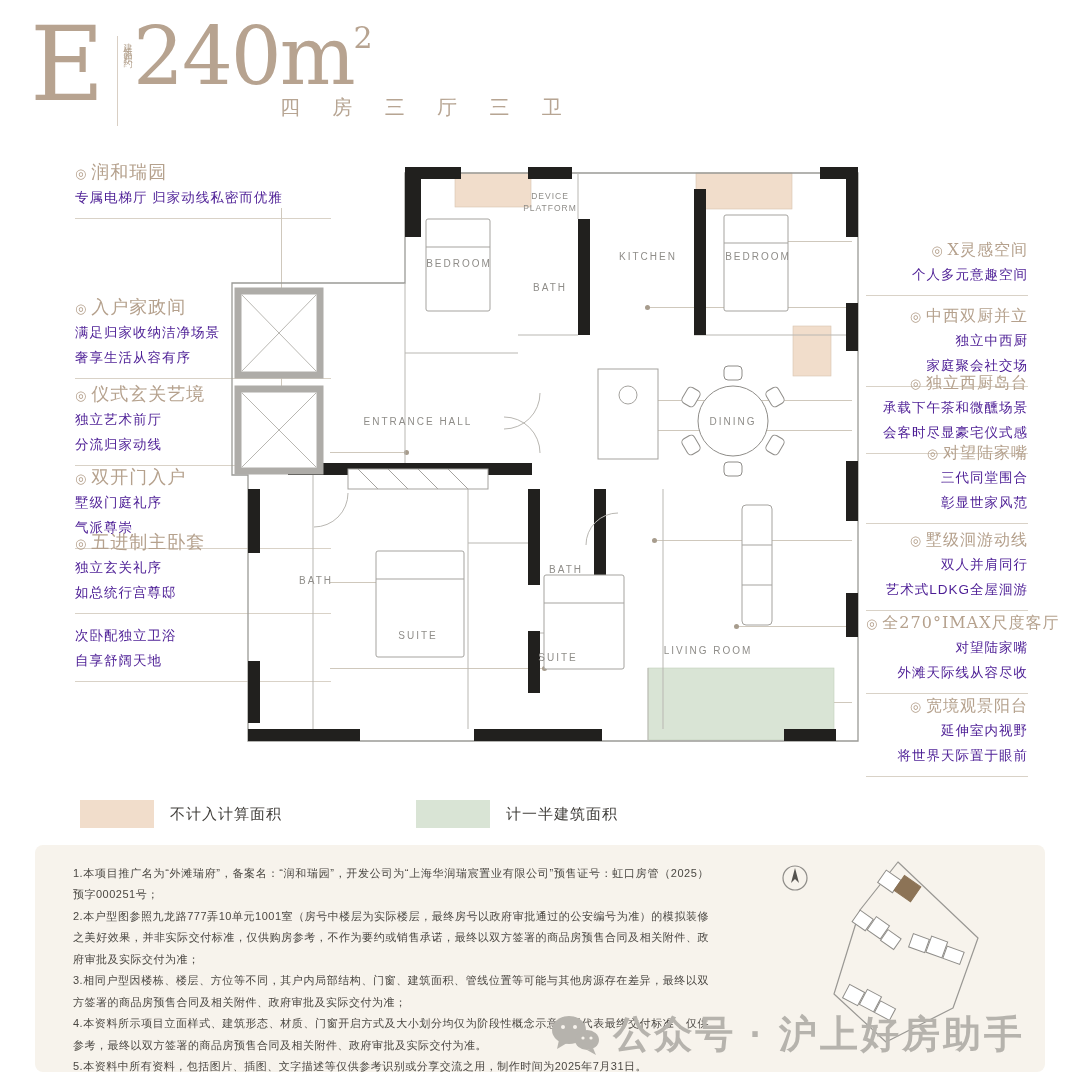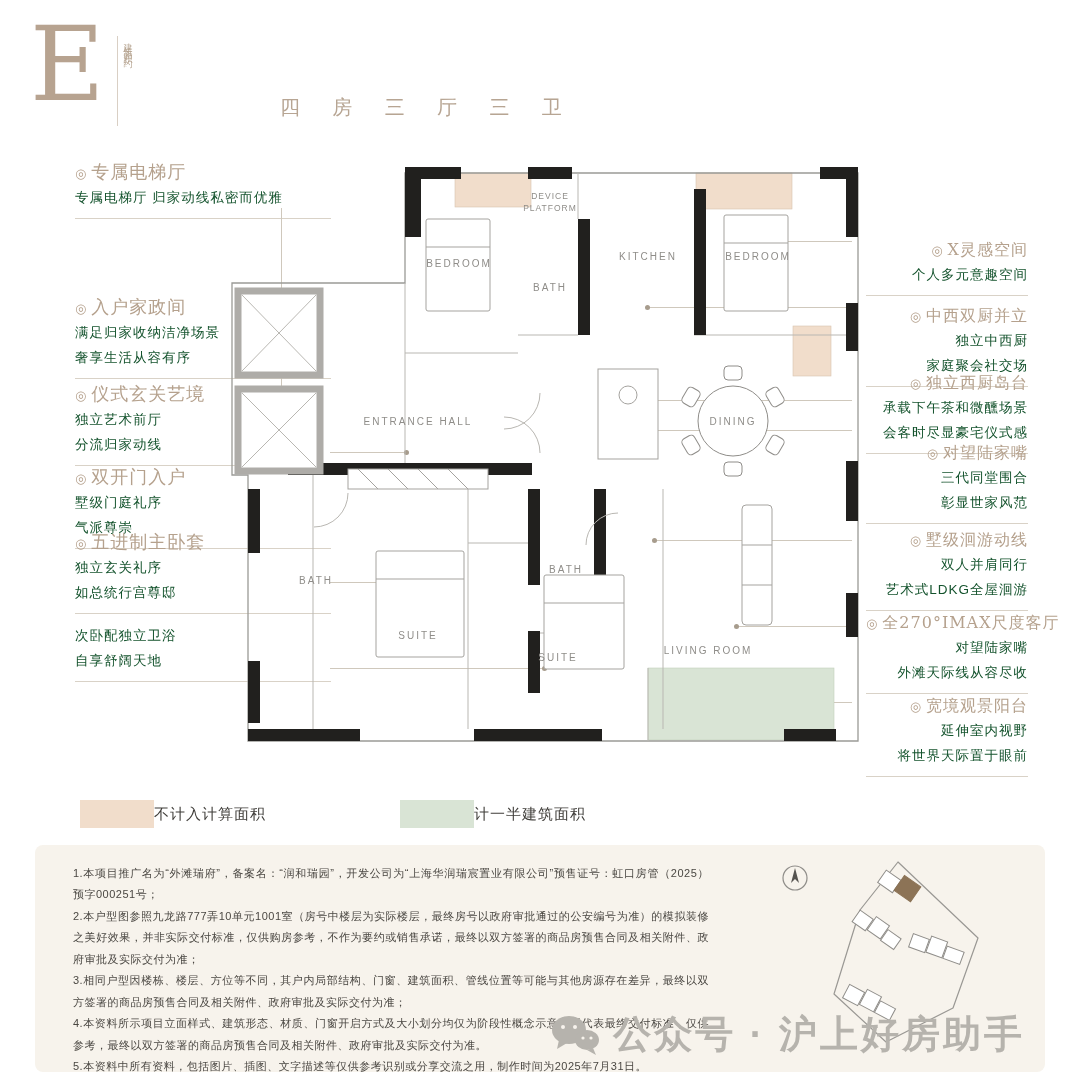--- a/index.html
+++ b/index.html
@@ -20,38 +20,38 @@
           font-size:20px; letter-spacing:13px; color:#b7a593; }
 
   
   .ann { position:absolute; }
   .ann.left { left:75px; width:256px; text-align:left; }
   .ann.right { right:52px; width:162px; text-align:right;margin-top:48px; }
   .ann-title { font-family:"DejaVu Serif", serif; font-size:18px; letter-spacing:1px;
                color:#b5a18d; white-space:nowrap; }
   .ann.right .ann-title { font-size:16px; }
   .bullet { font-size:13px; color:#b5a18d; margin-right:4px; }
-  .ann-line { font-size:13.5px; color:#14532d; letter-spacing:1px; line-height:1.55; margin-top:4px; }
+  .ann-line { font-size:13.5px; color:#4c1d95; letter-spacing:1px; line-height:1.55; margin-top:4px; }
   .ann-rule { border-bottom:1px solid #d9d2c7; margin-top:9px; }
 
   
   .lead { position:absolute; background:#cfc8bc; }
   .lead.h { height:1px; }
   .lead.v { width:1px; }
   .ldot { position:absolute; width:5px; height:5px; border-radius:50%; background:#a79c8d; }
 
   
   .plan { position:absolute; left:228px; top:163px; }
   .room-label { font-family:"Liberation Sans", sans-serif; font-size:10px; letter-spacing:2px;
                 fill:#8f8d89; }
   .room-label.small { font-size:8.5px; letter-spacing:1px; }
 
   
   .legend { position:absolute; left:80px; top:800px; display:flex; align-items:center; gap:24px; }
-  .legend-item { display:flex; align-items:center; }
+  .legend-item { display:flex; align-items:center; gap:16px; }
   .swatch { width:74px; height:28px; }
   .swatch-pink { background:#f1ddcb; }
   .swatch-green { background:#d9e4d5; }
   .legend-label { font-size:15px; color:#3f3d39; letter-spacing:1px; }
   .legend-item + .legend-item { margin-left:110px; }
 
   
   .footer-panel { position:absolute; left:35px; top:845px; width:1010px; height:227px;
                   background:#f7f3ec; border-radius:8px; }
   .disclaimer { position:absolute; left:38px; top:18px; width:636px; }
@@ -64,24 +64,25 @@
   .watermark-text { font-size:38px; font-weight:bold; color:#b6b3ad; letter-spacing:3px;
                     font-family:"Liberation Sans", sans-serif; }
 </style>
 </head>
 <body>
 
 <div class="canvas">
 
   <div class="monogram">E</div>
   <div class="area-caption">建筑面积约</div>
+  <div class="area-value"><span>240m</span><span class="area-sup">2</span></div>
   <div class="spec">四 房 三 厅 三 卫</div>
 
   <div class="ann left" style="top:160px">
-    <div class="ann-title"><span class="bullet">◎</span><span>专属电梯厅</span></div>
+    <div class="ann-title"><span class="bullet">◎</span><span>润和瑞园</span></div>
     <div class="ann-line">专属电梯厅 归家动线私密而优雅</div>
     <div class="ann-rule"></div>
   </div>
   <div class="ann left" style="top:295px">
     <div class="ann-title"><span class="bullet">◎</span><span>入户家政间</span></div>
     <div class="ann-line">满足归家收纳洁净场景</div>
     <div class="ann-line">奢享生活从容有序</div>
     <div class="ann-rule"></div>
   </div>
   <div class="ann left" style="top:382px">

